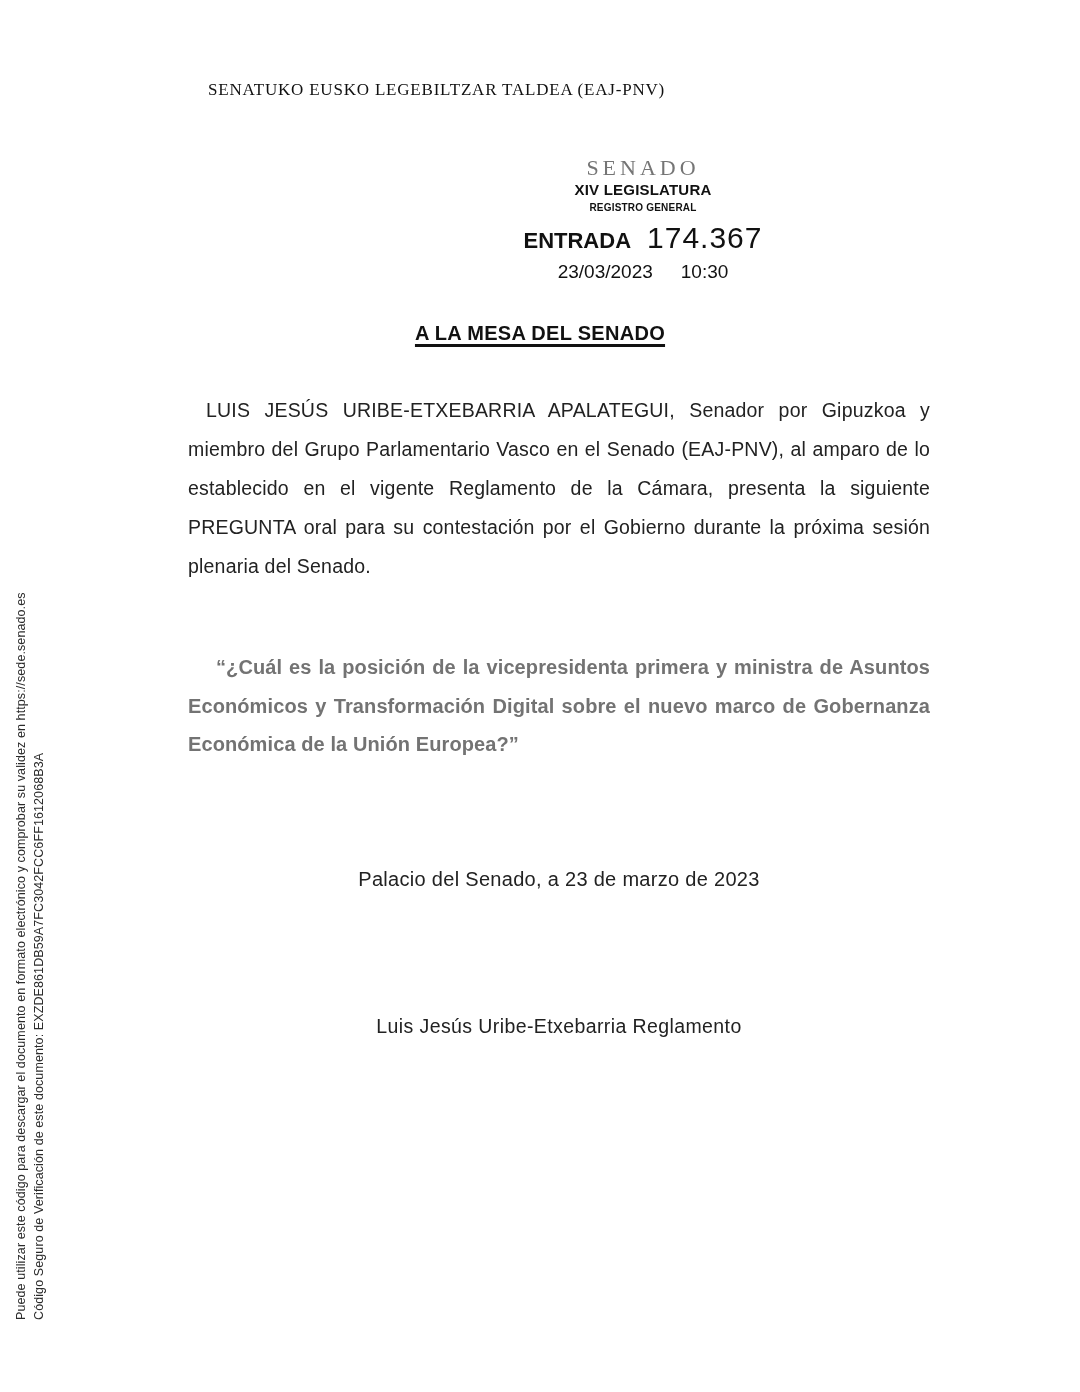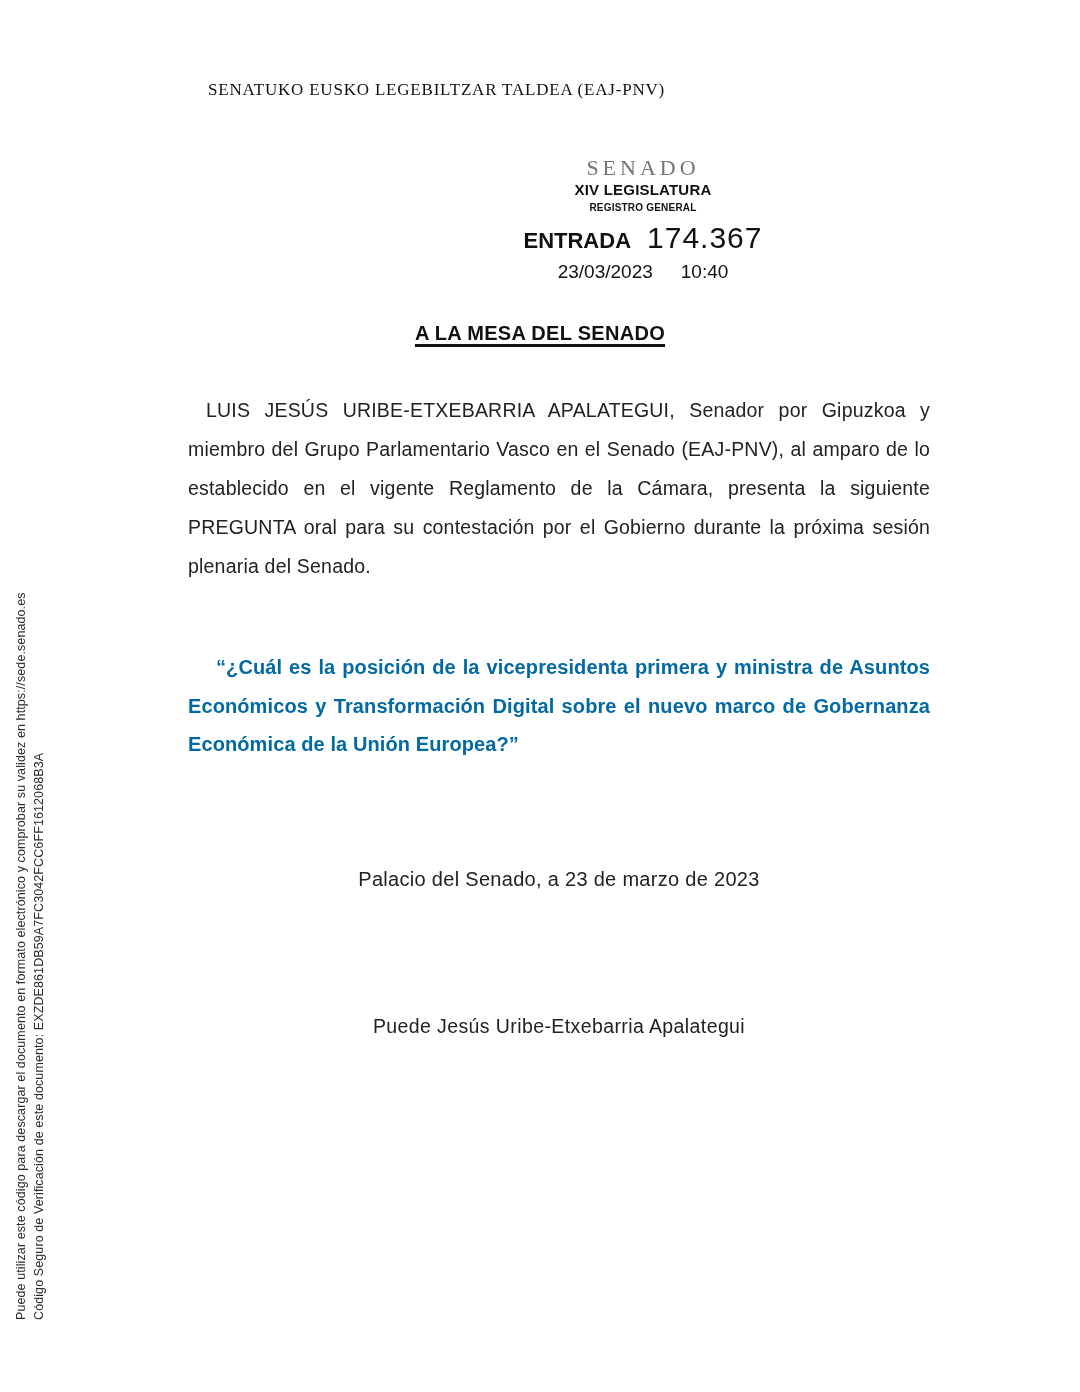--- a/index.html
+++ b/index.html
@@ -65,21 +65,21 @@
   .body-par{
     position:absolute;left:188px;top:391px;width:742px;
     font-size:19.5px;line-height:39px;
     text-align:justify;text-indent:18px;
     letter-spacing:0.2px;color:#222;
   }
   .question{
     position:absolute;left:188px;top:648px;width:742px;
     font-weight:700;font-size:20px;line-height:38.5px;
     text-align:justify;text-indent:28px;
-    letter-spacing:0.1px;color:#0369a1;
+    letter-spacing:0.1px;color:#737373;
   }
   .place-date{
     position:absolute;left:188px;top:868px;width:742px;
     text-align:center;font-size:20px;color:#222;letter-spacing:0.3px;
   }
   .signature{
     position:absolute;left:188px;top:1015px;width:742px;
     text-align:center;font-size:19.5px;color:#222;letter-spacing:0.4px;
   }
   
@@ -101,32 +101,32 @@
 
 
   <div class="stamp">
     <div class="stamp-org">SENADO</div>
     <div class="stamp-leg">XIV LEGISLATURA</div>
     <div class="stamp-reg">REGISTRO GENERAL</div>
     <div class="stamp-entry">
       <span class="stamp-entry-label">ENTRADA</span><span class="stamp-entry-num">174.367</span>
     </div>
     <div class="stamp-datetime">
-      <span>23/03/2023</span><span class="stamp-time">10:40</span>
+      <span>23/03/2023</span><span class="stamp-time">10:30</span>
     </div>
   </div>
 
   <div class="doc-title">
     <span>A LA MESA DEL SENADO</span>
   </div>
 
   <div class="body-par">LUIS JESÚS URIBE-ETXEBARRIA APALATEGUI, Senador por Gipuzkoa y miembro del Grupo Parlamentario Vasco en el Senado (EAJ-PNV), al amparo de lo establecido en el vigente Reglamento de la Cámara, presenta la siguiente PREGUNTA oral para su contestación por el Gobierno durante la próxima sesión plenaria del Senado.</div>
 
   <div class="question">“¿Cuál es la posición de la vicepresidenta primera y ministra de Asuntos Económicos y Transformación Digital sobre el nuevo marco de Gobernanza Económica de la Unión Europea?”</div>
 
   <div class="place-date">Palacio del Senado, a 23 de marzo de 2023</div>
 
-  <div class="signature">Puede Jesús Uribe-Etxebarria Apalategui</div>
+  <div class="signature">Luis Jesús Uribe-Etxebarria Reglamento</div>
 
   <div class="csv-line csv1">Código Seguro de Verificación de este documento: EXZDE861DB59A7FC3042FCC6FF1612068B3A</div>
   <div class="csv-line csv2">Puede utilizar este código para descargar el documento en formato electrónico y comprobar su validez en https://sede.senado.es</div>
 
 </div>
 
 </body></html>

